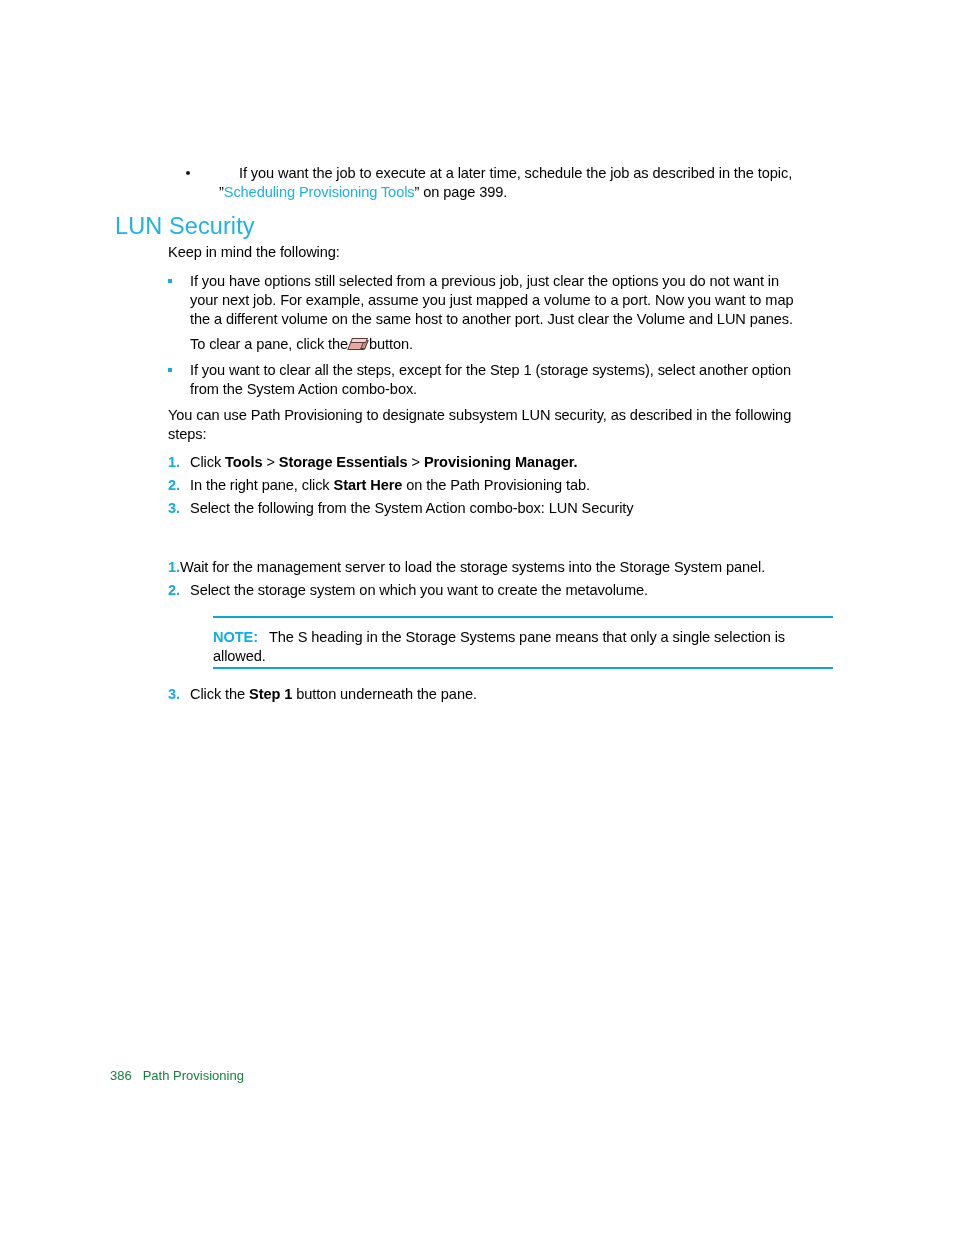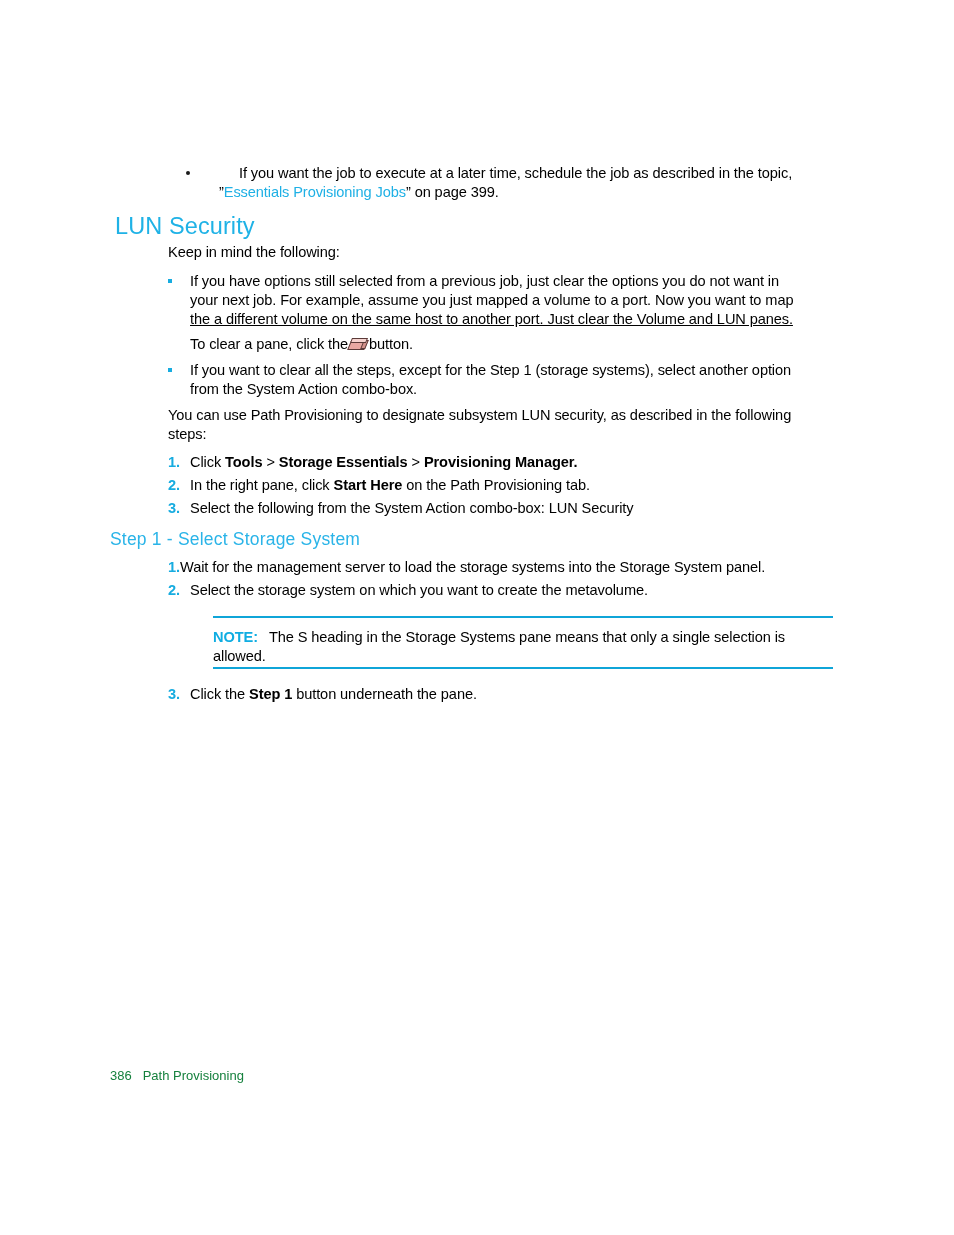--- a/index.html
+++ b/index.html
@@ -160,49 +160,48 @@
   }
   .footer .pagenum { margin-right: 11px; }
 </style>
 </head>
 <body>
 
 <div class="page">
 
   <div class="bullet-l1" style="top:164px;"><span class="dot"></span></div>
   <div class="tblock" style="left:219px; top:164px; width:600px;margin-left:20px;">If you want the job to execute at a later time, schedule the job as described in the topic,</div>
-  <div class="tblock" style="left:219px; top:183px; width:600px;"><span>”</span><span class="link">Essentials Provisioning Jobs</span><span>” on page 399.</span></div>
+  <div class="tblock" style="left:219px; top:183px; width:600px;"><span>”</span><span class="link">Scheduling Provisioning Tools</span><span>” on page 399.</span></div>
 
   <h1 class="h1" style="left:110px; top:207px; margin:5px;">LUN Security</h1>
 
   <div class="tblock" style="left:168px; top:243px; width:600px;">Keep in mind the following:</div>
 
   <div class="bullet-cy" style="top:272px;"><span class="sq"></span></div>
   <div class="tblock" style="left:190px; top:272px; width:650px;">If you have options still selected from a previous job, just clear the options you do not want in</div>
   <div class="tblock" style="left:190px; top:291px; width:650px;">your next job. For example, assume you just mapped a volume to a port. Now you want to map</div>
-  <div class="tblock" style="left:190px; top:310px; width:660px;text-decoration:underline;">the a different volume on the same host to another port. Just clear the Volume and LUN panes.</div>
+  <div class="tblock" style="left:190px; top:310px; width:660px;">the a different volume on the same host to another port. Just clear the Volume and LUN panes.</div>
   <div class="tblock" style="left:190px; top:335px; width:400px;"><span>To clear a pane, click the</span><span class="eraser"><span class="body"></span><span class="side"></span><span class="top"></span></span><span>button.</span></div>
 
   <div class="bullet-cy" style="top:361px;"><span class="sq"></span></div>
   <div class="tblock" style="left:190px; top:361px; width:650px;">If you want to clear all the steps, except for the Step 1 (storage systems), select another option</div>
   <div class="tblock" style="left:190px; top:380px; width:650px;">from the System Action combo-box.</div>
 
   <div class="tblock" style="left:168px; top:406px; width:680px;">You can use Path Provisioning to designate subsystem LUN security, as described in the following</div>
   <div class="tblock" style="left:168px; top:425px; width:680px;">steps:</div>
 
   <div class="num" style="left:168px; top:453px;">1.</div>
   <div class="tblock" style="left:190px; top:453px; width:650px;"><span>Click </span><span class="bold">Tools</span><span> &gt; </span><span class="bold">Storage Essentials</span><span> &gt; </span><span class="bold">Provisioning Manager.</span></div>
 
   <div class="num" style="left:168px; top:476px;">2.</div>
   <div class="tblock" style="left:190px; top:476px; width:650px;"><span>In the right pane, click </span><span class="bold">Start Here</span><span> on the Path Provisioning tab.</span></div>
 
   <div class="num" style="left:168px; top:499px;">3.</div>
   <div class="tblock" style="left:190px; top:499px; width:650px;">Select the following from the System Action combo-box: LUN Security</div>
 
-  <h2 class="h2" style="left:110px; top:528px; margin:0;">Step 1 - Select Storage System</h2>
 
   <div class="num" style="left:168px; top:558px;">1.</div>
   <div class="tblock" style="left:180px; top:558px; width:680px;">Wait for the management server to load the storage systems into the Storage System panel.</div>
 
   <div class="num" style="left:168px; top:581px;">2.</div>
   <div class="tblock" style="left:190px; top:581px; width:680px;">Select the storage system on which you want to create the metavolume.</div>
 
   <div class="rule" style="top:616px;"></div>
   <div class="tblock" style="left:213px; top:628px; width:625px;"><span class="bold cyan">NOTE:</span><span style="display:inline-block; width:11px;"></span><span>The S heading in the Storage Systems pane means that only a single selection is</span></div>
   <div class="tblock" style="left:213px; top:647px; width:625px;">allowed.</div>

